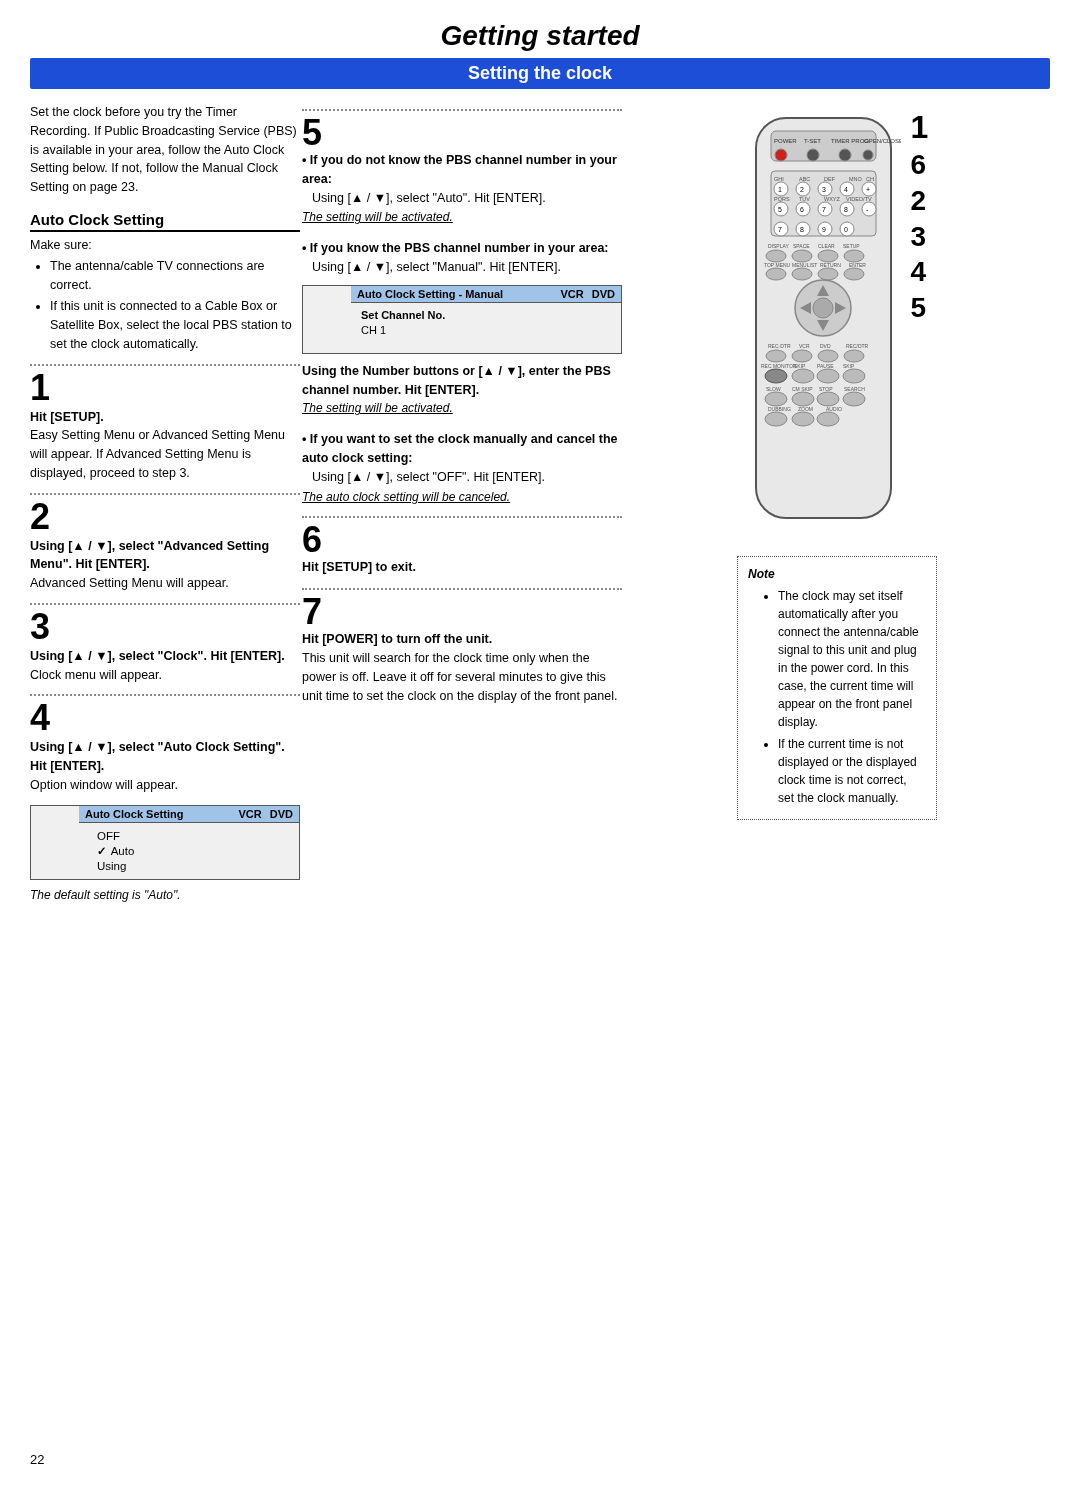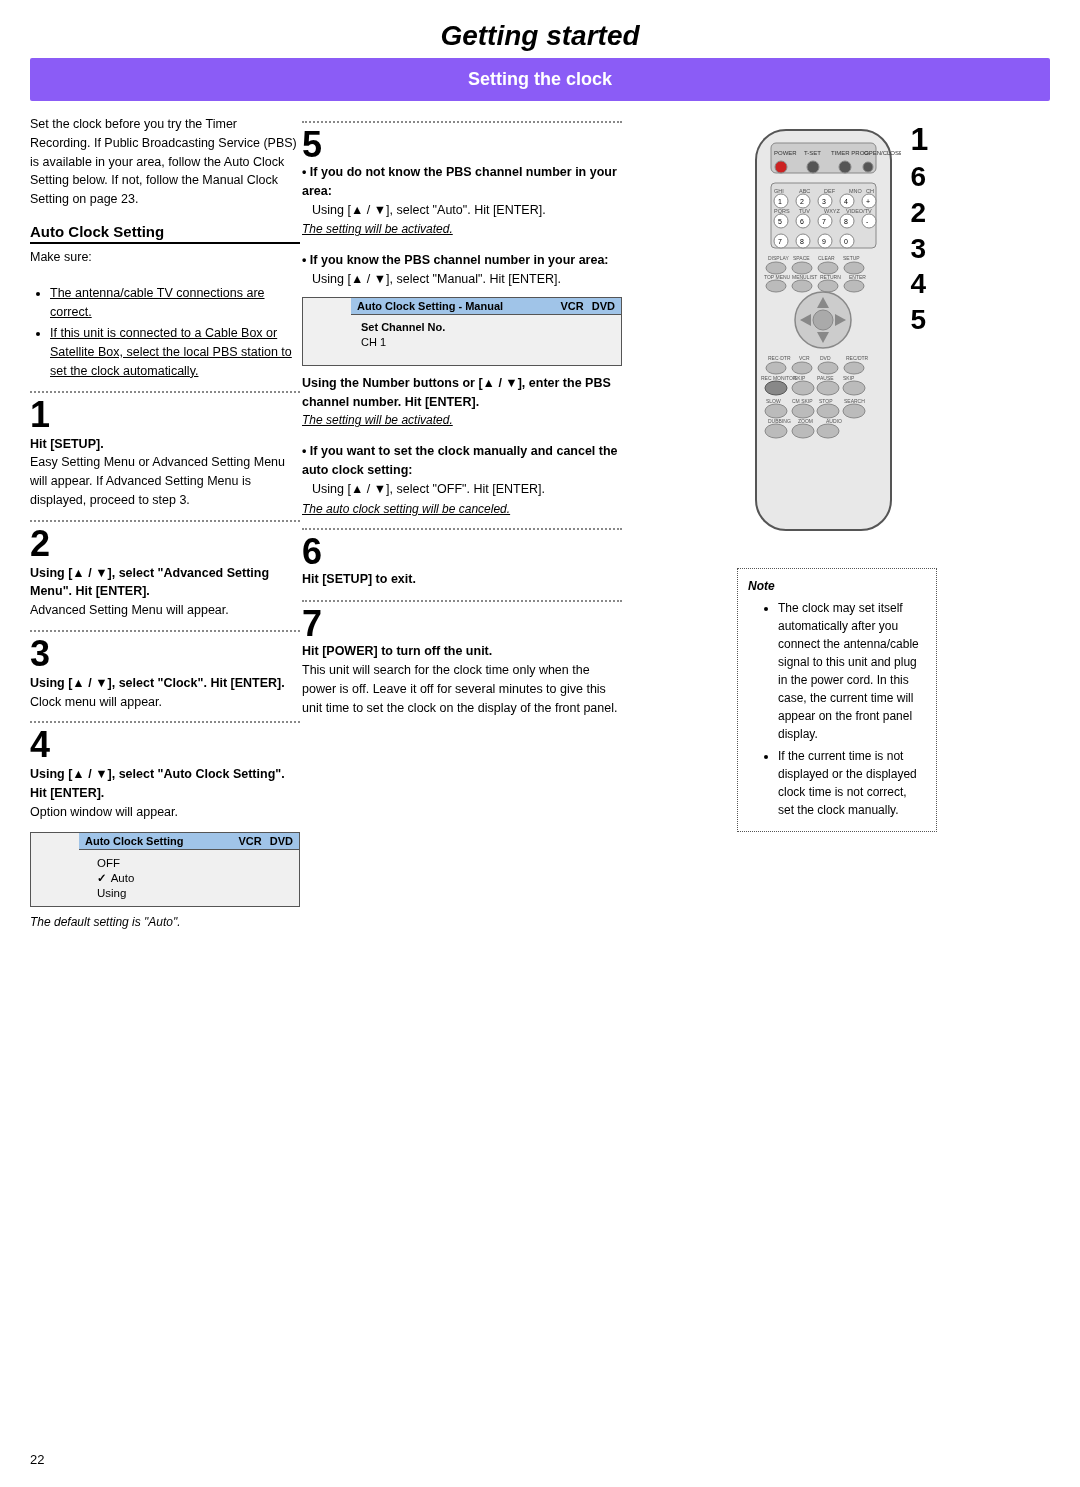--- a/index.html
+++ b/index.html
@@ -25,26 +25,26 @@
       text-align: center;
       margin-bottom: 6px;
     }
     .page-title-bar h1 {
       font-size: 28px;
       font-weight: bold;
       font-style: italic;
     }
 
     .section-header {
-      background: #8b5cf6;
+      background: #1d4ed8;
       color: #fff;
       text-align: center;
       font-size: 18px;
       font-weight: bold;
-      padding: 11px 0;
+      padding: 5px 0;
       margin-bottom: 14px;
       border-radius: 2px;
     }
 
     
     .main-layout {
       display: flex;
       gap: 2px;
       align-items: flex-start;
     }
@@ -77,34 +77,33 @@
     .subsection-title {
       font-size: 15px;
       font-weight: bold;
       border-bottom: 2px solid #000;
       margin-bottom: 6px;
       padding-bottom: 2px;
     }
 
     .make-sure-label {
       font-size: 12.5px;
-      margin-bottom: 20px;
+      margin-bottom: 5px;
     }
 
     .bullet-list {
       font-size: 12.5px;
       line-height: 1.5;
       padding-left: 10px;
       margin-bottom: 10px;
     }
     .bullet-list li {
       list-style: disc;
       margin-left: 10px;
       margin-bottom: 3px;
-      text-decoration: underline;
     }
 
     
     .step-block {
       margin-bottom: 10px;
     }
 
     .step-number-big {
       font-size: 36px;
       font-weight: bold;

